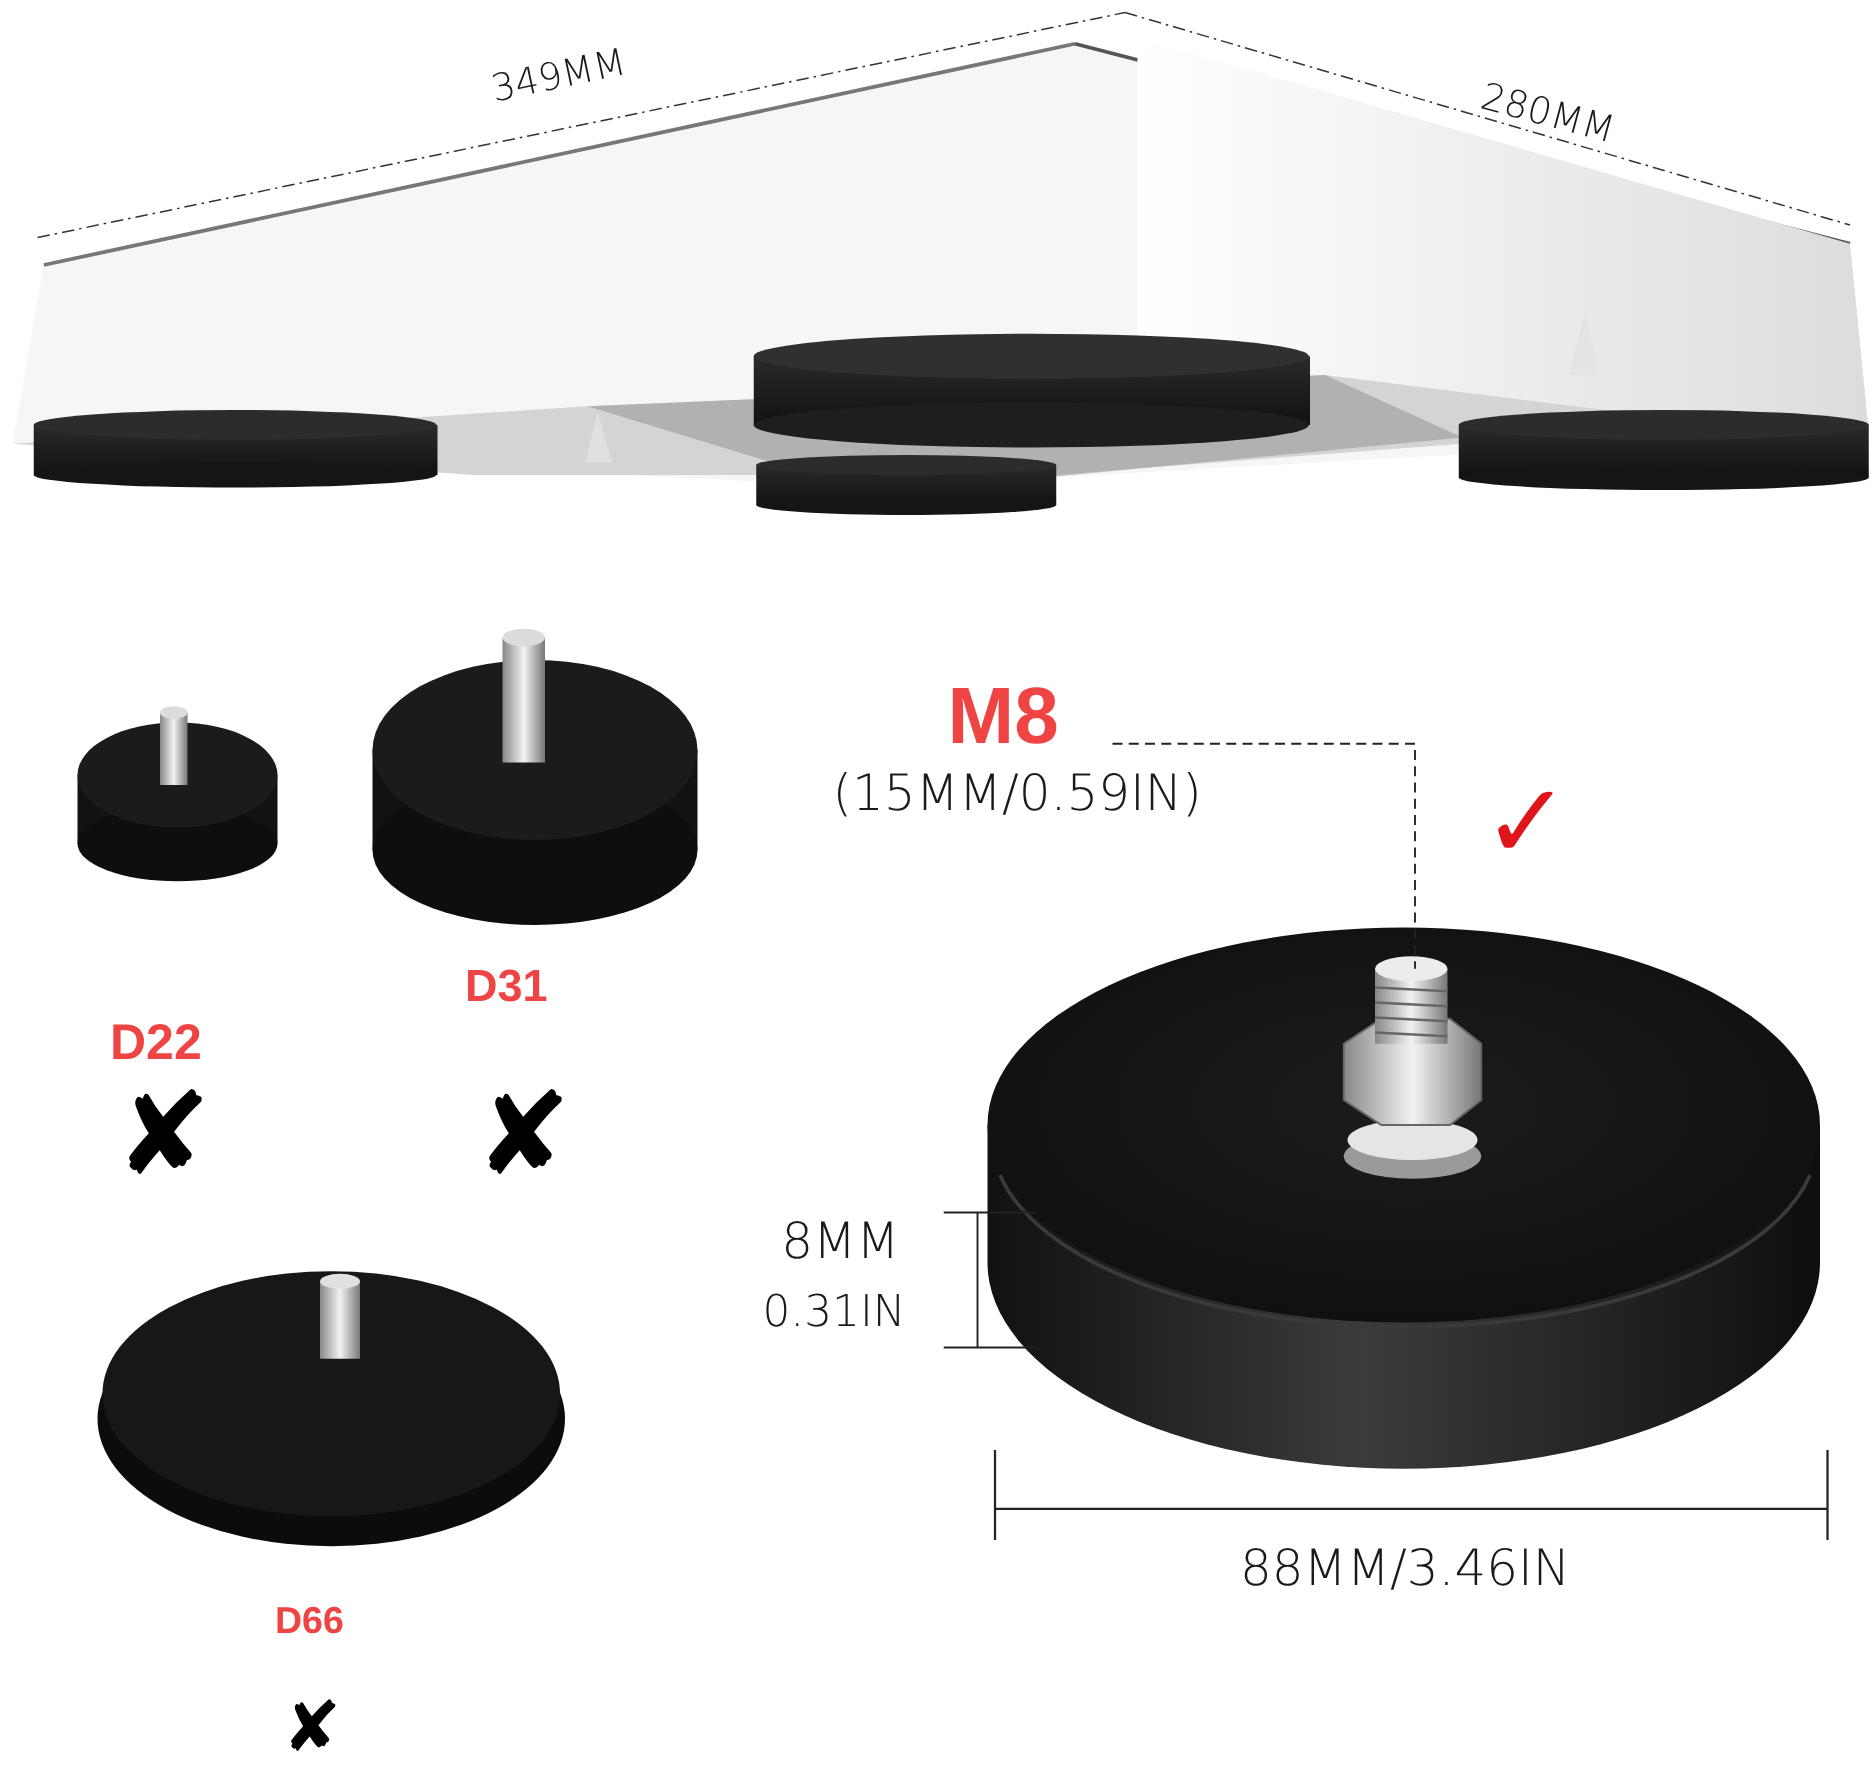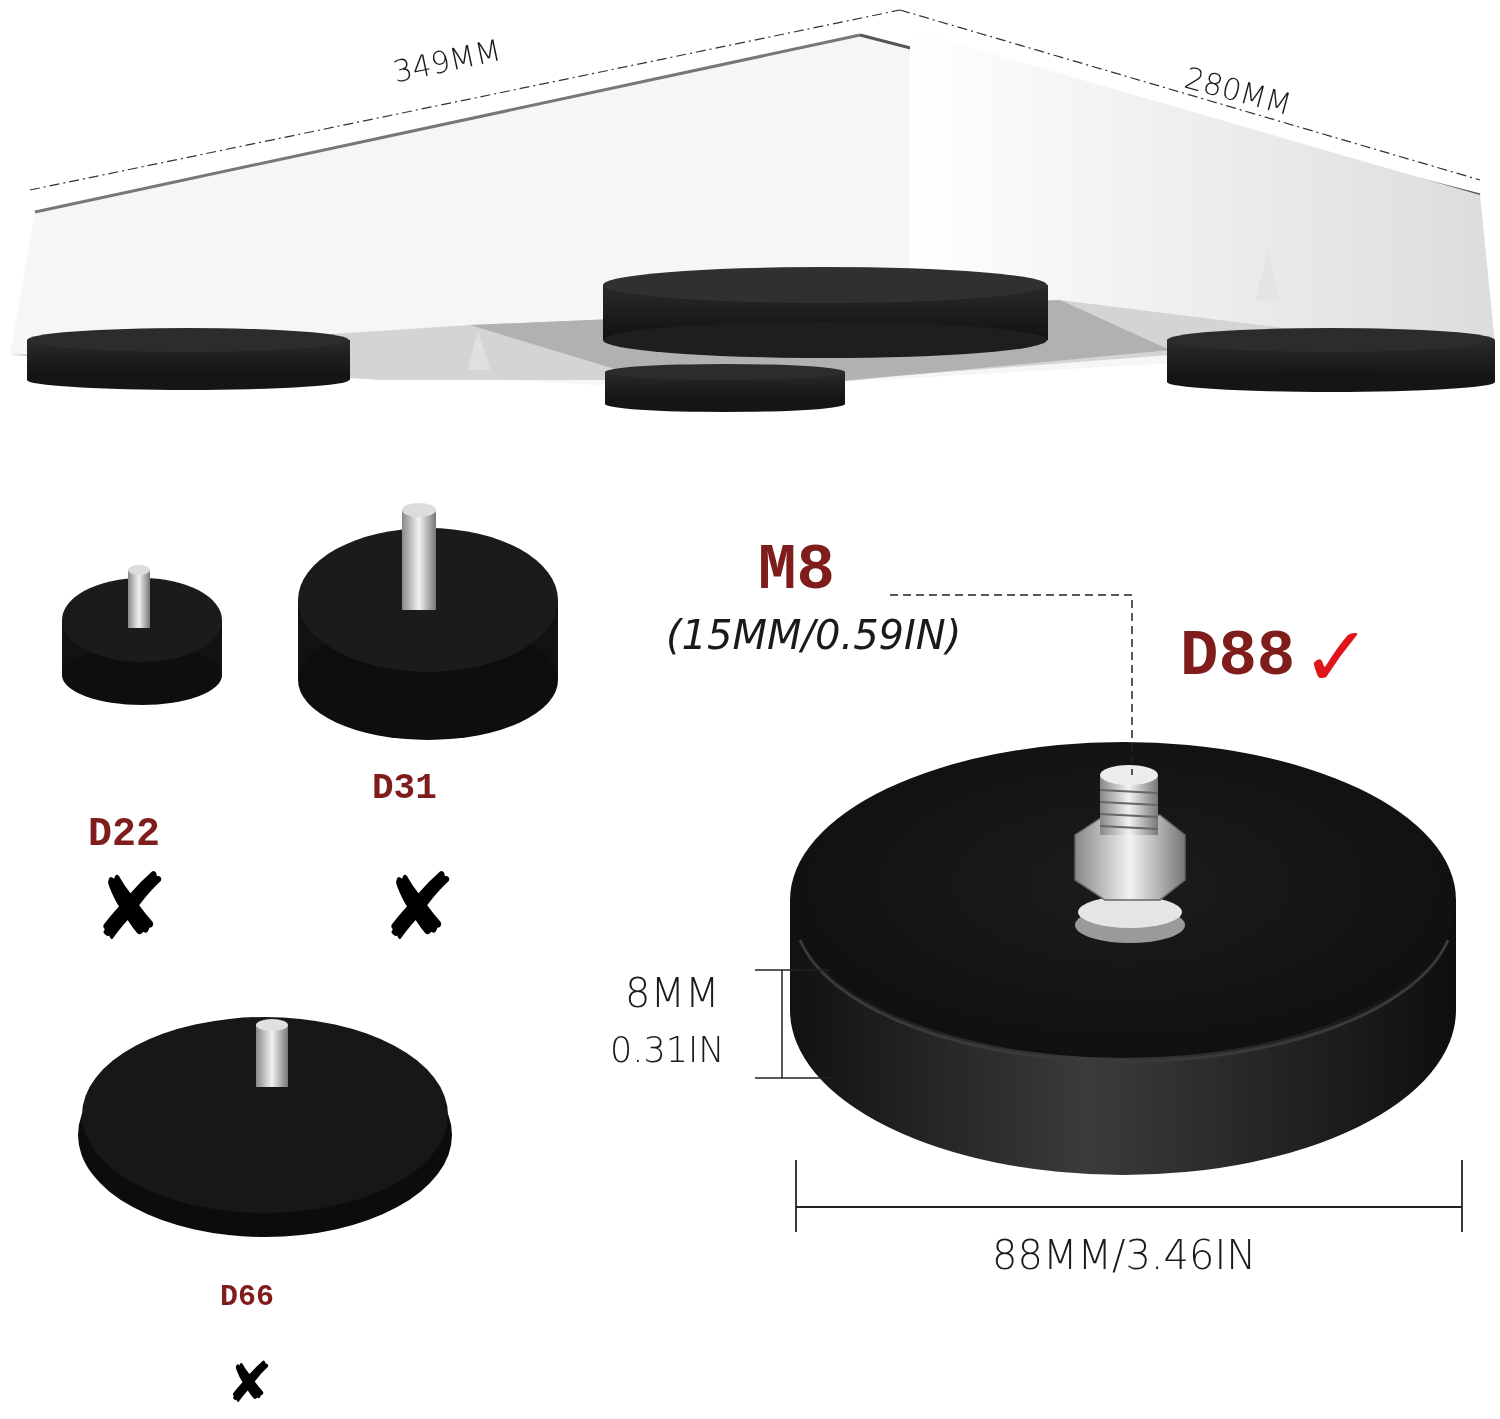--- a/index.html
+++ b/index.html
@@ -1,20 +1,20 @@
 <!DOCTYPE html>
 <html><head>
 <meta charset="utf-8">
 <style>
   html, body { margin:0; padding:0; background:#ffffff; }
   body { width:1500px; height:1419px; position:relative; overflow:hidden; font-family:"Liberation Sans", sans-serif; }
   .abs { position:absolute; }
   svg { position:absolute; left:0; top:0; }
   .dimtext { font-family:"DejaVu Sans", sans-serif; color:#1a1a1a; font-weight:300; white-space:nowrap; }
-  .bold-label { font-family:Liberation Mono, monospace; font-weight:900; color:#7f1d1d; white-space:nowrap; }
+  .bold-label { font-family:Liberation Sans, sans-serif; font-weight:900; color:#ef4444; white-space:nowrap; }
   .xmark { font-family:"DejaVu Sans", sans-serif; font-weight:900; color:#000; line-height:1; }
 </style>
 </head>
 <body>
 
 <div class="abs" style="left:0;top:0;width:1500px;height:430px;">
   <svg width="1500" height="430" viewBox="0 0 1500 430">
     <defs>
       <linearGradient id="sideGrad" x1="0" y1="0" x2="1" y2="0">
         <stop offset="0" stop-color="#ffffff"></stop>
@@ -144,22 +144,21 @@
 
 <div class="abs bold-label" style="left:88px;top:768px;font-size:40px;margin-top:44px;">D22</div>
 <div class="abs bold-label" style="left:372px;top:768px;font-size:36px;">D31</div>
 <div class="abs bold-label" style="left:220px;top:1280px;font-size:30px;">D66</div>
 
 <div class="abs xmark" style="left:92px;top:862px;font-size:92px;">✘</div>
 <div class="abs xmark" style="left:380px;top:862px;font-size:92px;">✘</div>
 <div class="abs xmark" style="left:226px;top:1355px;font-size:56px;">✘</div>
 
 <div class="abs bold-label" style="left:758px;top:535px;font-size:64px;font-weight:800;">M8</div>
-<div class="abs dimtext" style="left:666px;top:612px;font-size:40px;font-style:italic;">(15MM/0.59IN)</div>
+<div class="abs dimtext" style="left:666px;top:612px;font-size:40px;">(15MM/0.59IN)</div>
 
 <div class="abs" style="left:1180px;top:615px;display:flex;align-items:center;">
-  <span class="bold-label" style="font-size:64px;">D88</span>
   <span style="color:#e0141b;font-size:84px;font-weight:900;margin-left:6px;font-family:'DejaVu Sans',sans-serif;line-height:1;">✓</span>
 </div>
 
 <div class="abs dimtext" style="left:625px;top:970px;font-size:40px;text-align:right;">8MM</div>
 <div class="abs dimtext" style="left:610px;top:1030px;font-size:35px;">0.31IN</div>
 <div class="abs dimtext" style="left:992px;top:1232px;font-size:40px;text-align:center;">88MM/3.46IN</div>
 
 </body></html>

